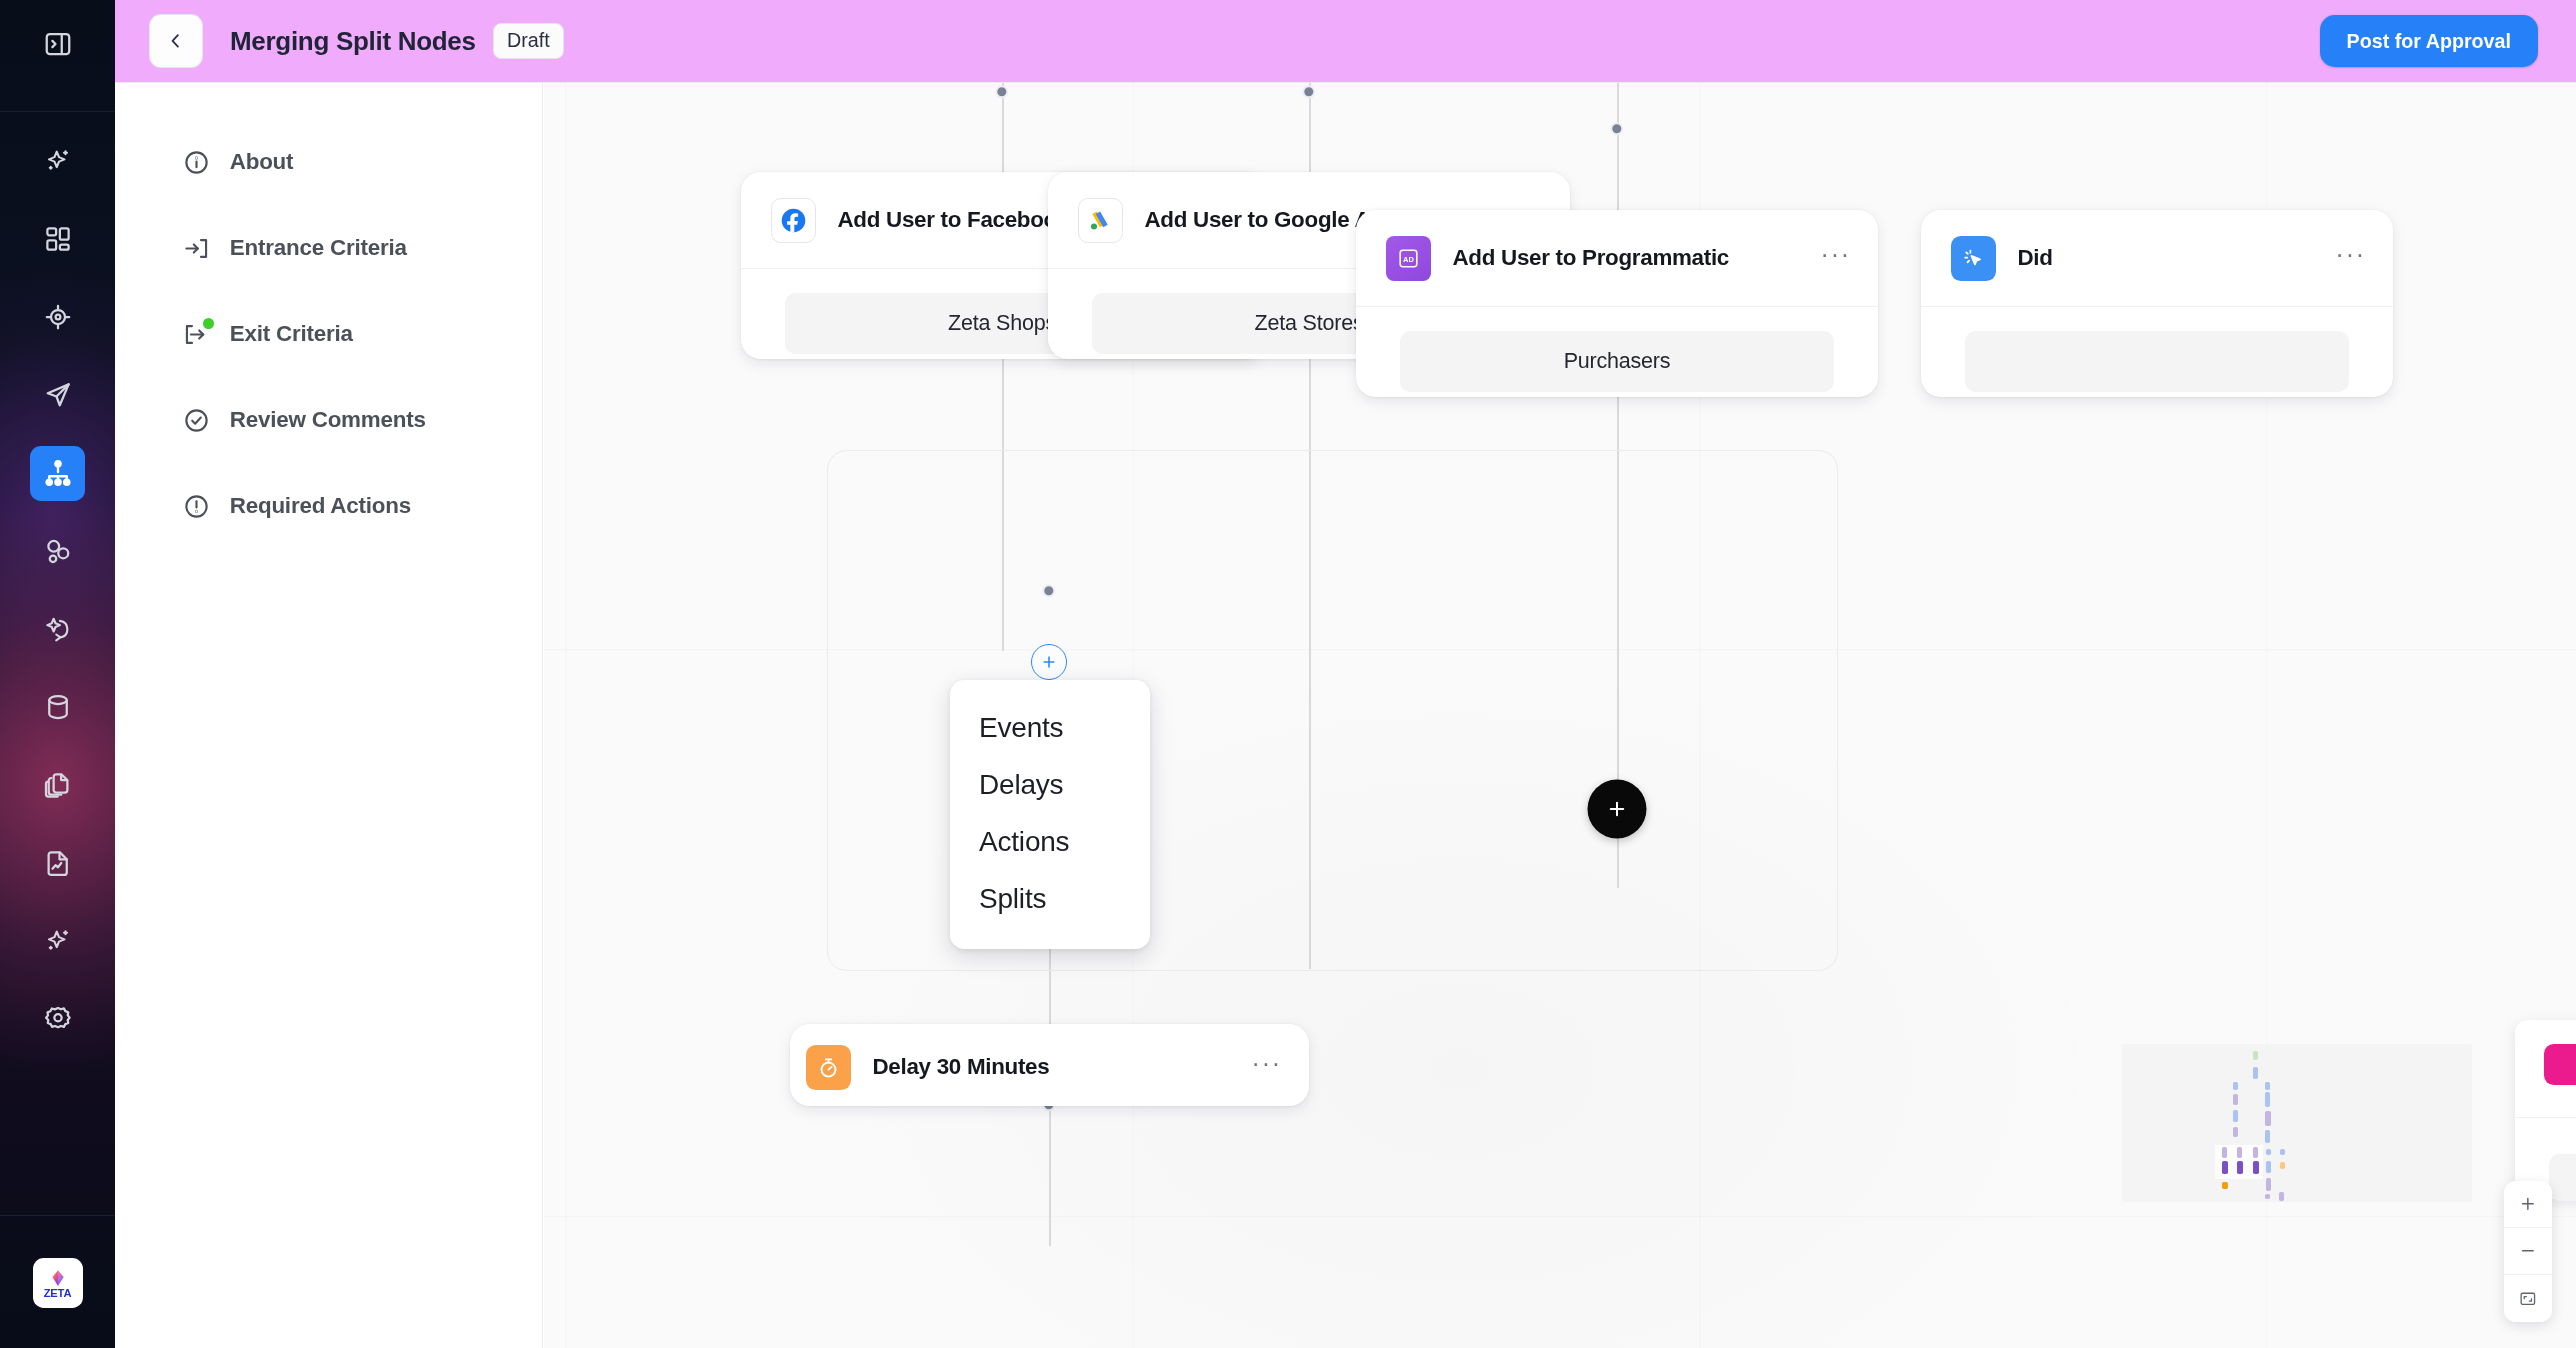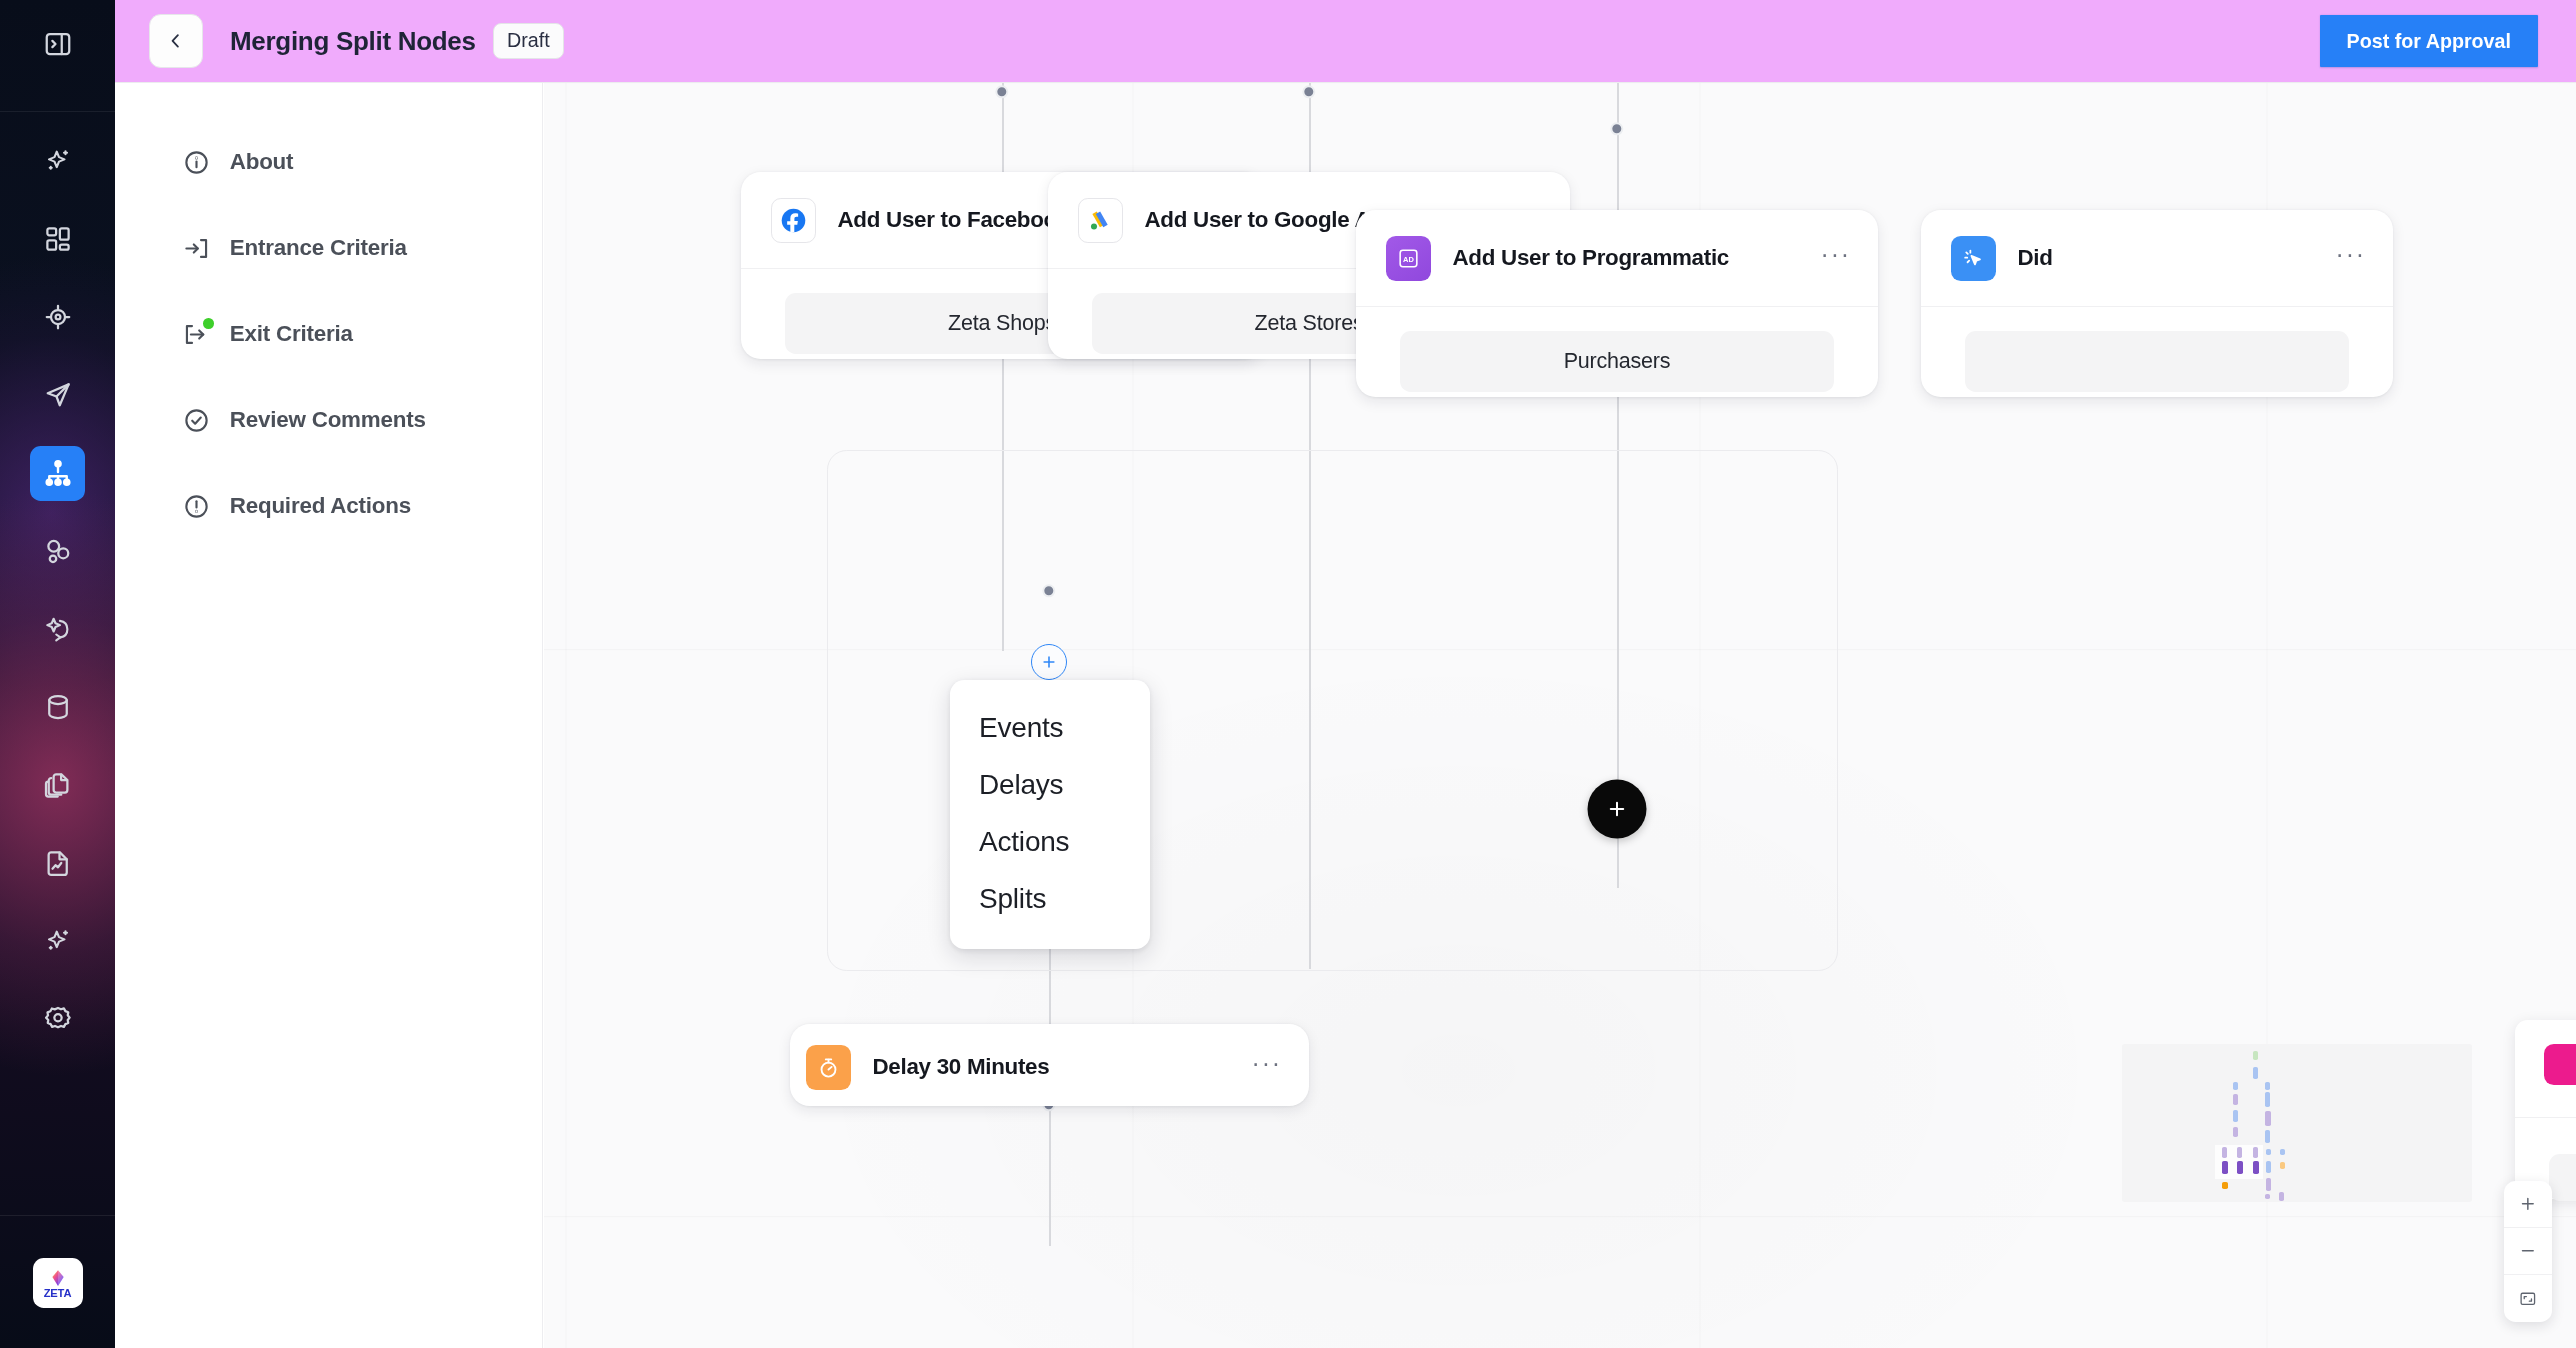--- a/index.html
+++ b/index.html
@@ -66,21 +66,21 @@
     margin-left: 27px; font-size: 26px; font-weight: 700; color: #1f2437;
     letter-spacing: -0.3px; white-space: nowrap;
   }
   .status-chip {
     margin-left: 17px; padding: 6.3px 13.4px 7.2px; border: 0.9px solid #e4e4e8;
     border-radius: 8px; background: #fbfbfc; font-size: 19.7px; color: #2a2f42;
     line-height: 1; white-space: nowrap;
   }
   .header-spacer { flex: 1; }
   .primary-btn {
-    background: #2680f7; color: #fff; border: none; border-radius: 1px;
+    background: #2680f7; color: #fff; border: none; border-radius: 15px;
     padding: 14.3px 27px; font-size: 19.7px; font-weight: 700; cursor: pointer;
     font-family: "Liberation Sans", sans-serif; white-space: nowrap;
     box-shadow: 0 0.9px 1.8px rgba(18,70,150,0.25);
   }
 
   
   .sidenav {
     position: absolute; left: 115px; top: 83px; width: 428px; bottom: 0;
     background: #ffffff; border-right: 0.9px solid #ededf0;
     padding-top: 36px; z-index: 20;
@@ -138,21 +138,21 @@
   .node-head {
     display: flex; align-items: center; height: 97px; padding: 0 27px 0 30px;
     border-bottom: 0.9px solid #f0f0f2;
   }
   .node-head.plain { border-bottom: none; height: 86px; padding-left: 16px; }
   .node-ico {
     width: 45px; height: 45px; border-radius: 9.8px; flex: 0 0 auto;
     display: flex; align-items: center; justify-content: center;
   }
   .node-ico.bordered { border: 0.9px solid #e6e6ea; background: #fff; }
-  .node-ico.purple { background: linear-gradient(145deg,#a259e8,#9048dd); }
+  .node-ico.purple { background: linear-gradient(145deg,#a259e8,#9048dd); border-radius: 8px; }
   .node-ico.blue { background: #3a90f5; }
   .node-ico.orange { background: #fba14a; }
   .node-title {
     margin-left: 21.5px; font-size: 22.4px; font-weight: 700; color: #15181f;
     letter-spacing: -0.3px; white-space: nowrap; overflow: hidden;
   }
   .dots { margin-left: auto; color: #6d7280; font-size: 25px; letter-spacing: 1.8px; line-height: 0.4; padding-bottom: 9px; cursor: pointer; }
   .node-body { padding: 24px 44px 29.5px; }
   .pill {
     background: #f4f4f5; border-radius: 10.7px; height: 61px;

